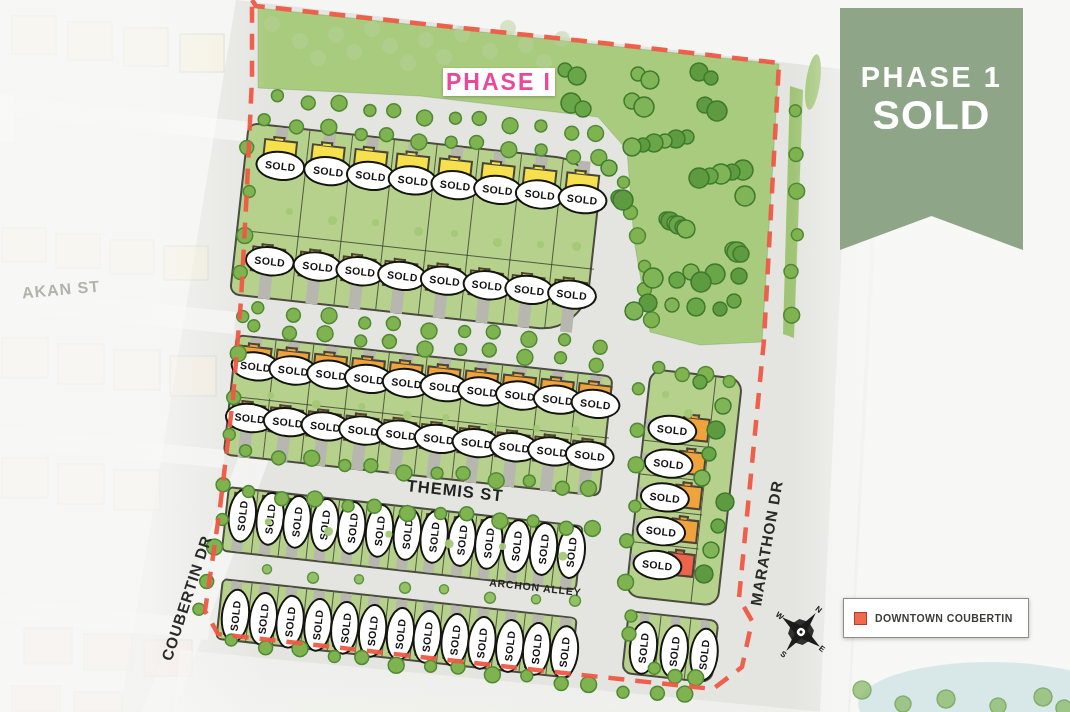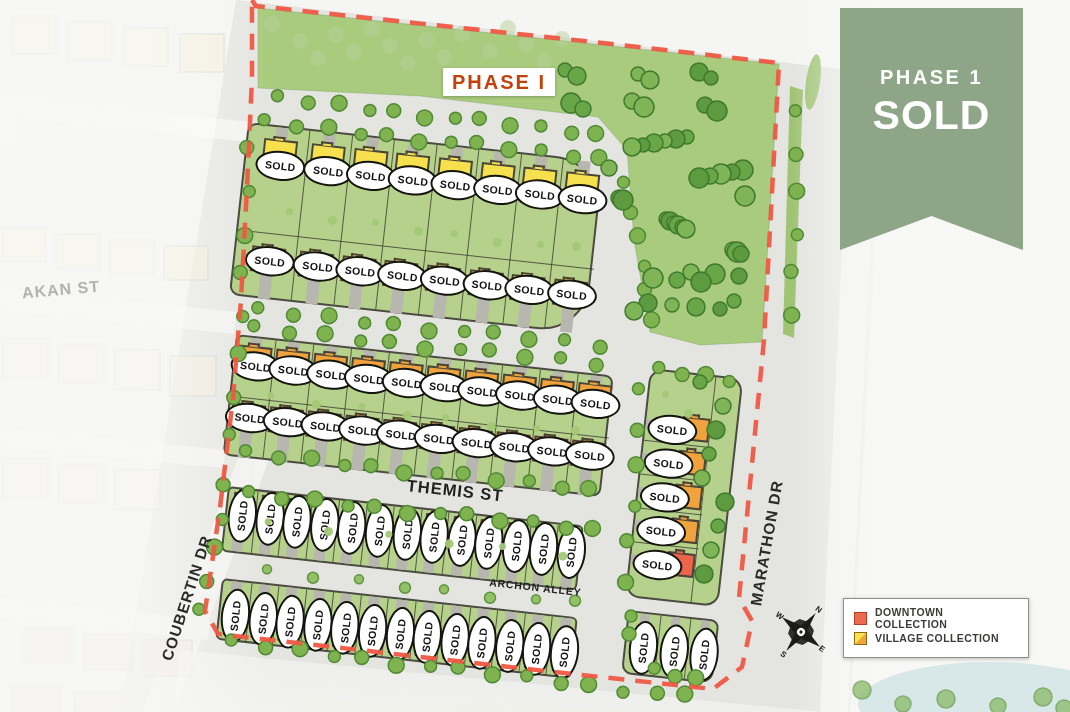--- a/index.html
+++ b/index.html
@@ -25,31 +25,31 @@
   .house.orange{background:#f0a33c}
   .house.red{background:#ec654b}
   .badge{position:absolute;background:#fff;border:2.5px solid #15150f;border-radius:50%;
     display:flex;align-items:center;justify-content:center;z-index:6;font-weight:bold;color:#111;}
   .badge span{font-size:10.5px;letter-spacing:.4px;white-space:nowrap;}
   .badge.v span{transform:rotate(-90deg);}
   #trees-svg{position:absolute;left:0;top:0;z-index:30;pointer-events:none;}
   .map-label{position:absolute;z-index:50;font-weight:bold;white-space:nowrap;}
   #phase-box{position:absolute;left:443px;top:68px;width:112px;height:28px;background:#fff;z-index:50;
     display:flex;align-items:center;justify-content:center;box-shadow:0 1px 3px rgba(0,0,0,.25);}
-  #phase-box span{color:#c2410c;font-weight:bold;font-size:20px;letter-spacing:2px;}
+  #phase-box span{color:#ec4899;font-weight:bold;font-size:23px;letter-spacing:2px;}
   #label-themis{left:408px;top:476px;transform:rotate(6.3deg);transform-origin:0 0;font-size:16.5px;letter-spacing:1px;color:#222220;}
   #label-archon{left:490px;top:576px;transform:rotate(6.3deg);transform-origin:0 0;font-size:10.5px;letter-spacing:.8px;color:#222220;}
   #label-akan{left:22px;top:281px;transform:rotate(-5deg);font-size:16px;letter-spacing:1px;color:#b3b3ad;}
   #label-coubertin{left:187px;top:598px;transform:translate(-50%,-50%) rotate(-72deg);font-size:15.5px;letter-spacing:1px;color:#2a2a28;}
   #label-marathon{left:767px;top:543px;transform:translate(-50%,-50%) rotate(-80deg);font-size:15.5px;letter-spacing:1px;color:#2a2a28;}
   #banner{position:absolute;left:840px;top:8px;width:183px;height:242px;background:#8ea687;z-index:60;
     clip-path:polygon(0 0,100% 0,100% 100%,50% 86%,0 100%);
     display:flex;flex-direction:column;align-items:center;padding-top:52px;box-sizing:border-box;
     filter:drop-shadow(0 6px 10px rgba(0,0,0,.28));color:#fff;text-align:center;}
-  #banner .l1{font-size:20px;font-weight:bold;letter-spacing:2.5px;line-height:34px;}
+  #banner .l1{font-size:29px;font-weight:bold;letter-spacing:2.5px;line-height:34px;}
   #banner .l2,#banner .l3{font-size:41px;font-weight:bold;letter-spacing:1px;line-height:42px;}
   #legend{position:absolute;left:843px;top:598px;width:186px;background:#fff;border:1px solid #8f8f89;z-index:60;
     box-shadow:0 1px 4px rgba(0,0,0,.25);padding:9px 10px;box-sizing:border-box;}
   .legend-row{display:flex;align-items:center;gap:8px;height:20px;}
   .swatch{width:13px;height:13px;box-sizing:border-box;flex:0 0 13px;}
   .swatch.downtown{background:#ed6a4c;border:1.5px solid #b23c27;}
   .swatch.village{background:linear-gradient(135deg,#f9e34d 49%,#f2a33e 51%);border:1.5px solid #8a6a14;}
   .swatch.estates{background:#c792cb;border:1.5px solid #8e5a94;}
   .legend-row .lab{font-size:10.5px;font-weight:bold;color:#3b3b38;letter-spacing:.4px;}
   #compass{position:absolute;left:770px;top:600px;z-index:60;}
@@ -784,25 +784,21 @@
   <div class="map-label" id="label-marathon">MARATHON DR</div>
 
   <div id="banner">
     <div class="l1">PHASE 1</div>
     <div class="l2">SOLD</div>
   </div>
 
   <div id="legend">
       <div class="legend-row">
         <span class="swatch downtown"></span>
-        <span class="lab">DOWNTOWN COLLECTION</span>
-      </div>
-      <div class="legend-row">
-        <span class="swatch village"></span>
-        <span class="lab">VILLAGE COLLECTION</span>
+        <span class="lab">DOWNTOWN COUBERTIN</span>
       </div>
     </div>
 
   <svg id="compass" width="62" height="64" viewBox="-31 -32 62 64">
     <g transform="rotate(38)">
       <polygon points="0,-24 4,-5 24,0 4,5 0,24 -4,5 -24,0 -4,-5" fill="#1c1c1a"></polygon>
       <polygon points="0,-13 9,-9 13,0 9,9 0,13 -9,9 -13,0 -9,-9" fill="#1c1c1a" opacity="0.9" transform="rotate(45)"></polygon>
       <circle r="5" fill="#fff" stroke="#1c1c1a" stroke-width="2"></circle>
       <circle r="1.6" fill="#1c1c1a"></circle>
       <text x="0" y="-26" text-anchor="middle" font-size="8" font-weight="bold" fill="#1c1c1a">N</text>

